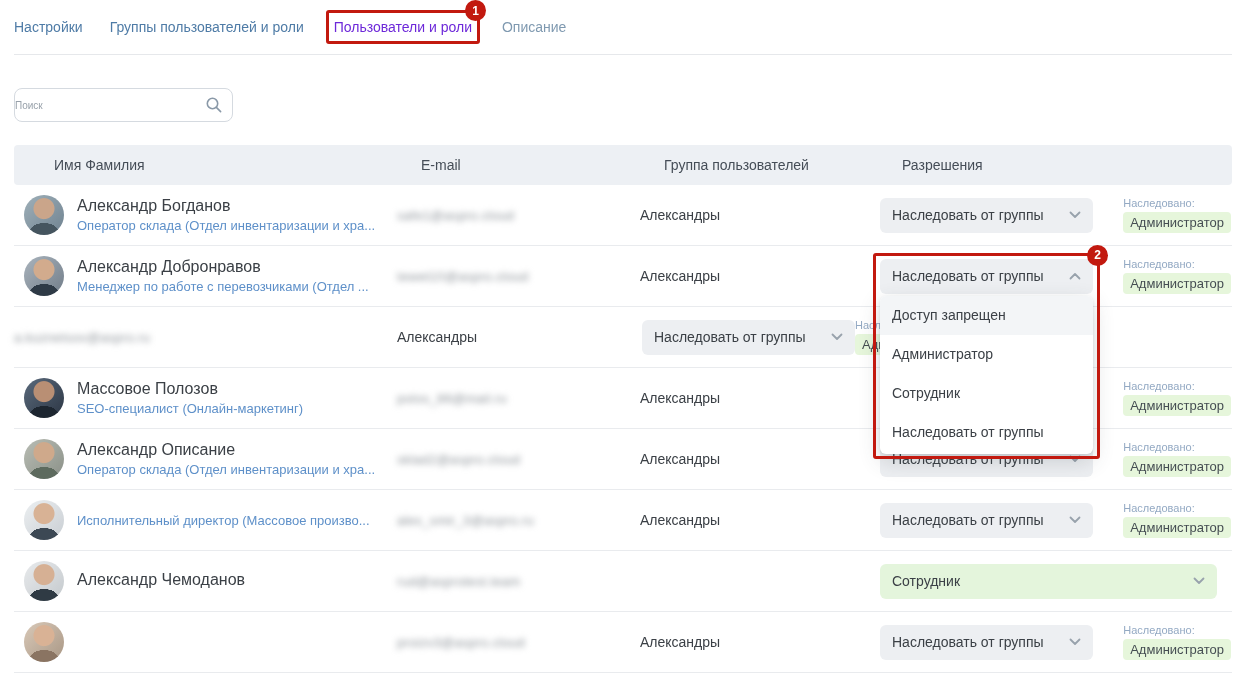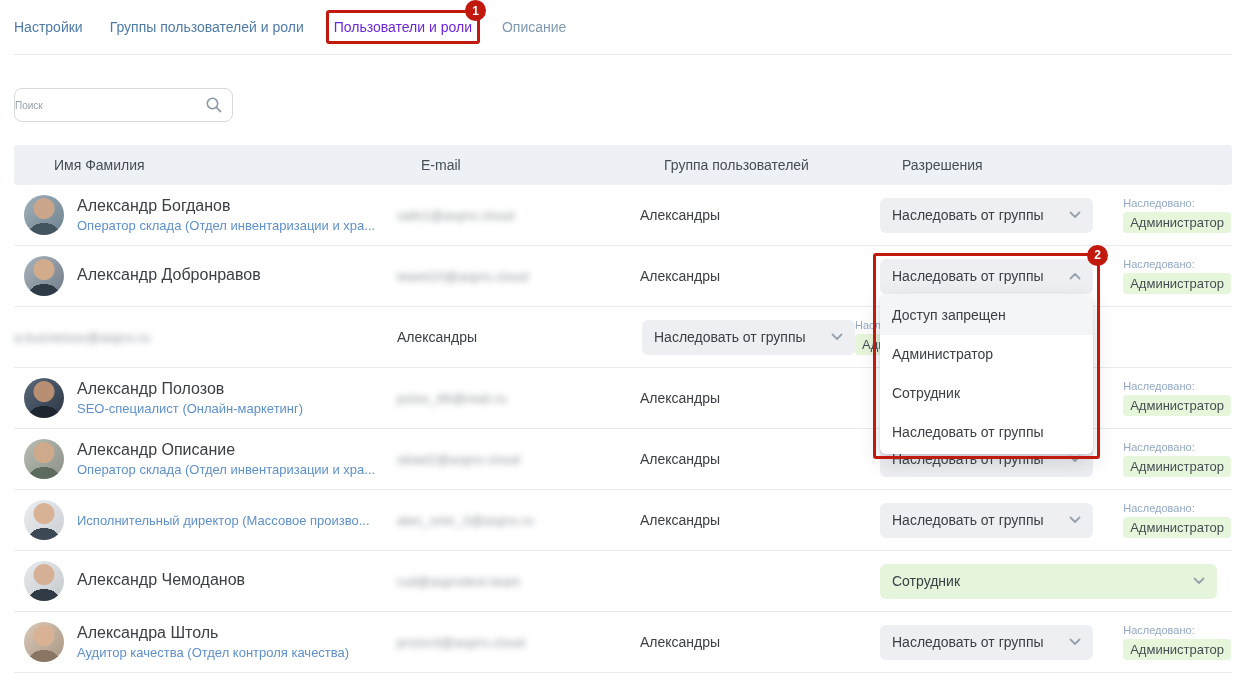--- a/index.html
+++ b/index.html
@@ -160,20 +160,21 @@
       </div>
     </div>
   </div>
       <div class="row open">
     <div class="cell name-cell">
       <div class="avatar" style="background: radial-gradient(circle at 50% 34%, rgb(210, 171, 141) 0px, rgb(210, 171, 141) 10px, rgba(0, 0, 0, 0) 11px), radial-gradient(15px 10px at 50% 95%, rgb(46, 58, 70) 0px, rgb(46, 58, 70) 99%, rgba(0, 0, 0, 0) 100%), linear-gradient(135deg, rgb(170, 180, 189), rgb(112, 124, 136));">
         
       </div>
       <div class="name-block">
         <div class="user-name">Александр Добронравов</div>
+        <div class="user-position">Менеджер по работе с перевозчиками (Отдел ...</div>
       </div>
     </div>
     <div class="cell email-cell">tewet10@aspro.cloud</div>
     <div class="cell group-cell">Александры</div>
     <div class="cell perm-cell">
       <div class="select-wrap">
         <button class="select">
           <span class="select-label">Наследовать от группы</span>
           <span class="chevron up">
             <svg width="12" height="8" viewBox="0 0 12 8" fill="none" stroke="#98a2ac" stroke-width="1.8" stroke-linecap="round" stroke-linejoin="round">
@@ -217,21 +218,21 @@
         <div class="inherit-pill">Администратор</div>
       </div>
     </div>
   </div>
       <div class="row">
     <div class="cell name-cell">
       <div class="avatar" style="background: radial-gradient(circle at 50% 34%, rgb(185, 143, 116) 0px, rgb(185, 143, 116) 10px, rgba(0, 0, 0, 0) 11px), radial-gradient(15px 10px at 50% 95%, rgb(29, 38, 48) 0px, rgb(29, 38, 48) 99%, rgba(0, 0, 0, 0) 100%), linear-gradient(135deg, rgb(90, 106, 124), rgb(44, 54, 68));">
         
       </div>
       <div class="name-block">
-        <div class="user-name">Александр Полозов</div>
+        <div class="user-name">Массовое Полозов</div>
         <div class="user-position">SEO-специалист (Онлайн-маркетинг)</div>
       </div>
     </div>
     <div class="cell email-cell">polos_86@mail.ru</div>
     <div class="cell group-cell">Александры</div>
     <div class="cell perm-cell">
       <div class="select-wrap">
         <button class="select">
           <span class="select-label">Наследовать от группы</span>
           <span class="chevron">
@@ -328,24 +329,20 @@
         </button>
       </div>
 
     </div>
   </div>
       <div class="row">
     <div class="cell name-cell">
       <div class="avatar" style="background: radial-gradient(circle at 50% 34%, rgb(217, 178, 149) 0px, rgb(217, 178, 149) 10px, rgba(0, 0, 0, 0) 11px), radial-gradient(15px 10px at 50% 95%, rgb(138, 116, 98) 0px, rgb(138, 116, 98) 99%, rgba(0, 0, 0, 0) 100%), linear-gradient(135deg, rgb(217, 201, 184), rgb(168, 150, 132));">
         
       </div>
-      <div class="name-block">
-        <div class="user-name">Александра Штоль</div>
-        <div class="user-position">Аудитор качества (Отдел контроля качества)</div>
-      </div>
     </div>
     <div class="cell email-cell">proizv3@aspro.cloud</div>
     <div class="cell group-cell">Александры</div>
     <div class="cell perm-cell">
       <div class="select-wrap">
         <button class="select">
           <span class="select-label">Наследовать от группы</span>
           <span class="chevron">
             <svg width="12" height="8" viewBox="0 0 12 8" fill="none" stroke="#98a2ac" stroke-width="1.8" stroke-linecap="round" stroke-linejoin="round">
                   <polyline points="1.5,1.5 6,6 10.5,1.5"></polyline>

